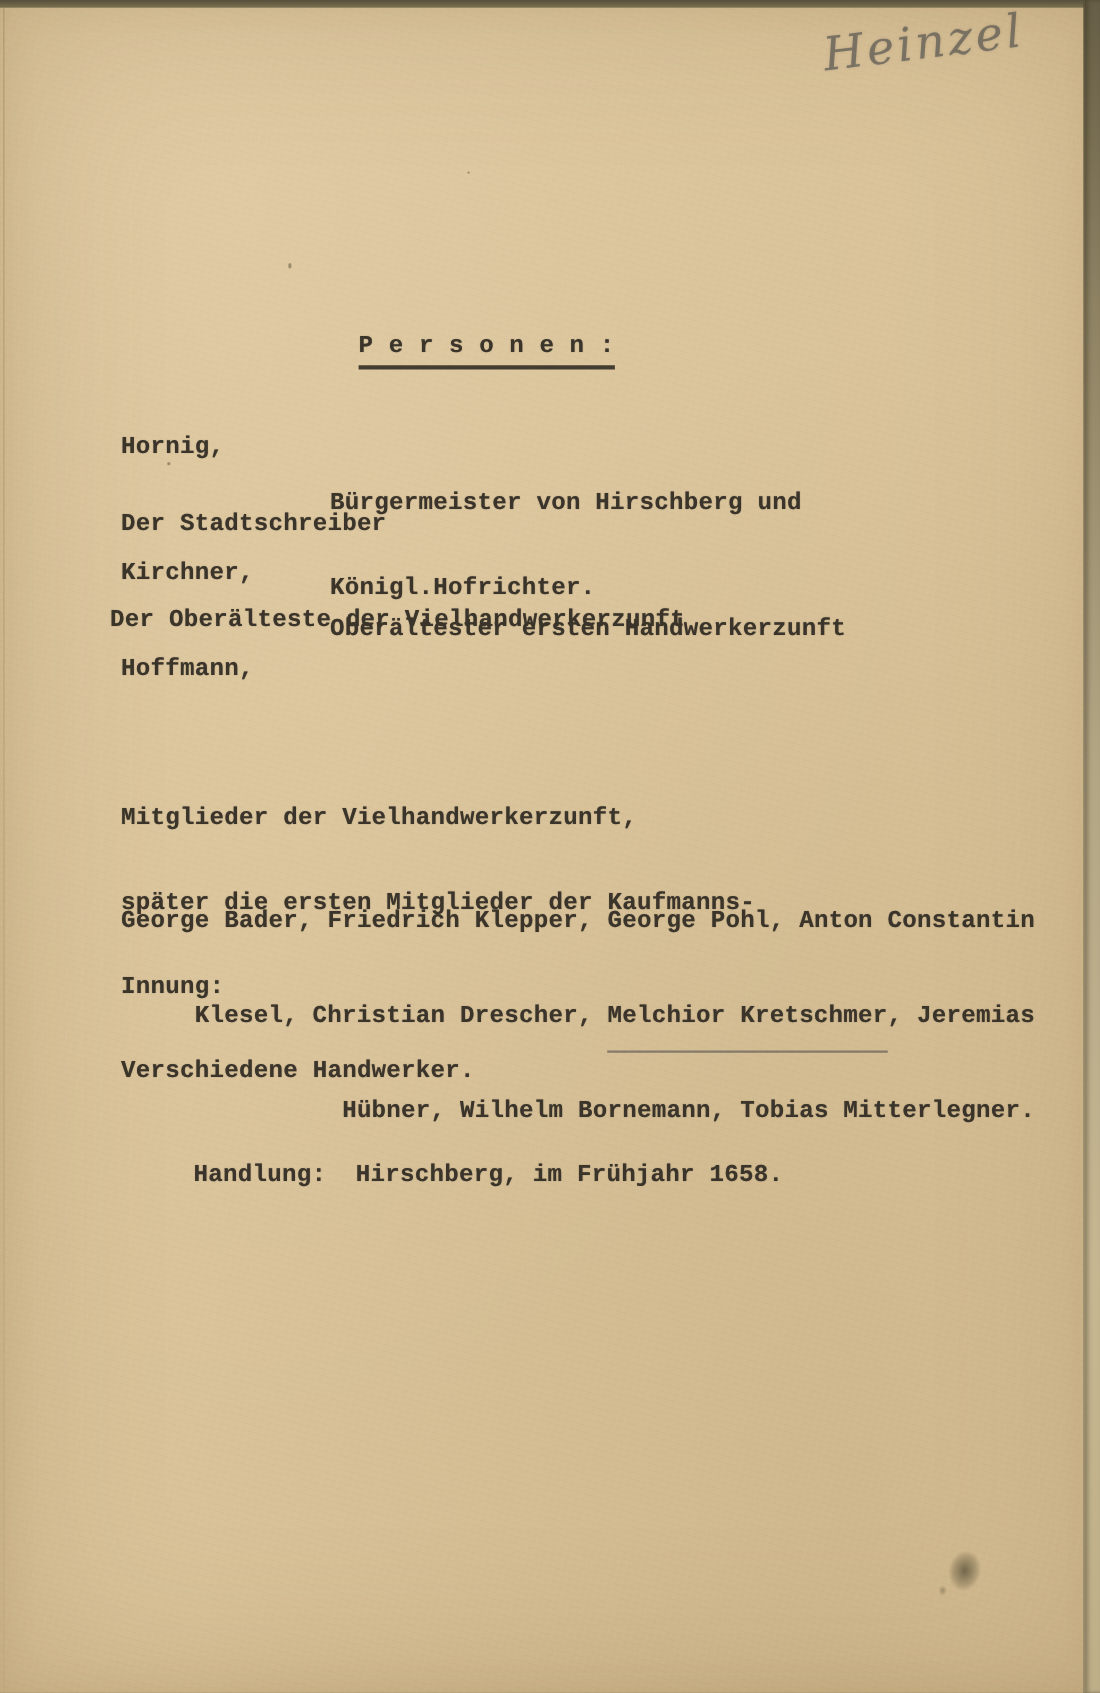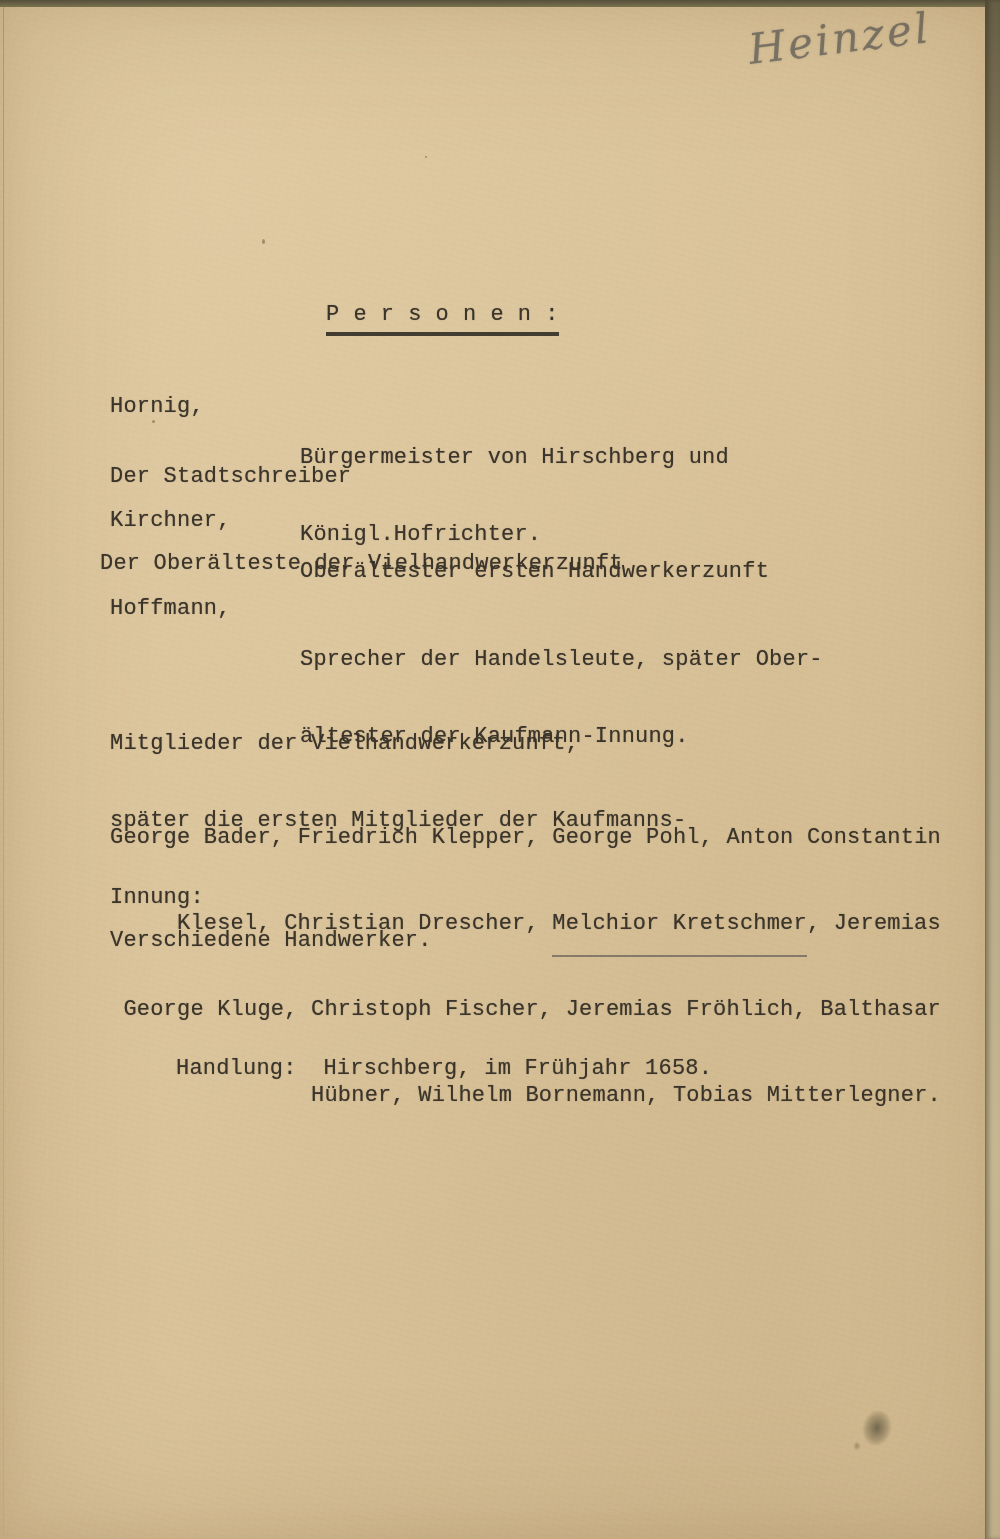--- a/index.html
+++ b/index.html
@@ -14,21 +14,21 @@
       #d9c299;}
   .paper::after{content:"";position:absolute;inset:0;pointer-events:none;
     box-shadow:inset 0 0 150px rgba(122,93,44,0.22), inset 0 0 35px rgba(122,93,44,0.10);}
   .backing-top{position:absolute;left:0;top:0;width:1000px;height:7px;
     background:linear-gradient(180deg,#564f3a,#7a7150);}
   .backing-right{position:absolute;right:0;top:0;width:14px;height:1539px;
     background:linear-gradient(180deg,#665e45 0%,#8e8263 18%,#b3a685 45%,#c6b791 75%,#beaf89 100%);
     box-shadow:inset 3px 0 4px rgba(40,34,20,0.35);border-left:1px solid rgba(70,60,38,0.55);}
   .crease-left{position:absolute;left:3px;top:0;width:1px;height:1539px;
     background:linear-gradient(180deg,rgba(120,95,50,0.35),rgba(120,95,50,0.08));}
-  .t{position:absolute;white-space:pre;color:#3a342a;font-size:22px;font-weight:normal;
+  .t{position:absolute;white-space:pre;color:#3a342a;font-size:22px;font-weight:bold;
      letter-spacing:0.2px;text-shadow:0 0 1px rgba(58,52,42,0.55);}
   .line{line-height:27px;height:27px;white-space:pre;}
   .members .line{line-height:36px;height:36px;text-align:right;}
   .title{letter-spacing:0.5px;border-bottom:4px solid rgba(46,41,33,0.88);
          padding-bottom:5px;}
   .pencil-underline{border-bottom:2px solid rgba(118,111,96,0.85);padding-bottom:19px;}
   .handwriting{position:absolute;left:748px;top:14px;
      font-family:"DejaVu Serif","Liberation Serif",serif;font-style:italic;
      font-size:42px;font-weight:normal;color:rgba(104,101,94,0.78);
      letter-spacing:3px;transform:rotate(-7deg);
@@ -60,39 +60,34 @@
     <div class="t" style="left:110px;top:464px">Der Stadtschreiber</div>
 
     <div class="t" style="left:110px;top:508px">Kirchner,</div>
     <div class="t" style="left:300px;top:508px">
       <div class="line">Oberältester ersten Handwerkerzunft</div>
     </div>
 
     <div class="t" style="left:100px;top:551px">Der Oberälteste der Vielhandwerkerzunft</div>
 
     <div class="t" style="left:110px;top:596px">Hoffmann,</div>
-    <div class="t" style="left:300px;top:596px">
-      <div class="line">Sprecher der Handelsleute, später Ober-</div>
-      <div class="line">ältester der Kaufmann-Innung.</div>
-    </div>
 
     <div class="t" style="left:110px;top:680px">
       <div class="line">Mitglieder der Vielhandwerkerzunft,</div>
       <div class="line">später die ersten Mitglieder der Kaufmanns-</div>
       <div class="line">Innung:</div>
     </div>
 
     <div class="t members" style="left:110px;top:770px">
       <div class="line">George Bader, Friedrich Klepper, George Pohl, Anton Constantin</div>
       <div class="line"><span>Klesel, Christian Drescher, </span><span class="pencil-underline">Melchior Kretschmer</span><span>, Jeremias</span></div>
-      <div class="line">George Kluge, Christoph Fischer, Jeremias Fröhlich, Balthasar</div>
       <div class="line">Hübner, Wilhelm Bornemann, Tobias Mitterlegner.</div>
     </div>
 
-    <div class="t" style="left:110px;top:928px">Verschiedene Handwerker.</div>
+    <div class="t" style="left:110px;top:961px">Verschiedene Handwerker.</div>
 
     <div class="t" style="left:176px;top:1056px">Handlung:  Hirschberg, im Frühjahr 1658.</div>
 
     <div class="stain"></div>
     <div class="stain-dot"></div>
     <div class="speck" style="left:262px;top:239px;width:3px;height:5px"></div>
     <div class="speck" style="left:152px;top:420px;width:3px;height:3px"></div>
     <div class="speck" style="left:425px;top:156px;width:2px;height:2px"></div>
 
     <div class="crease-left"></div>

